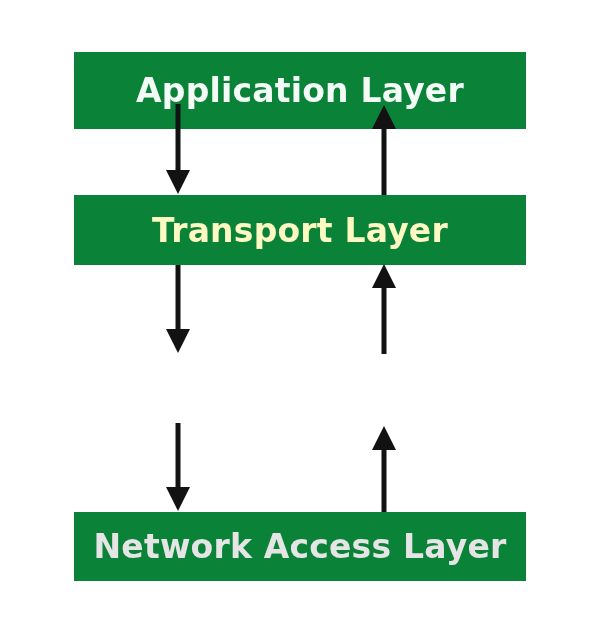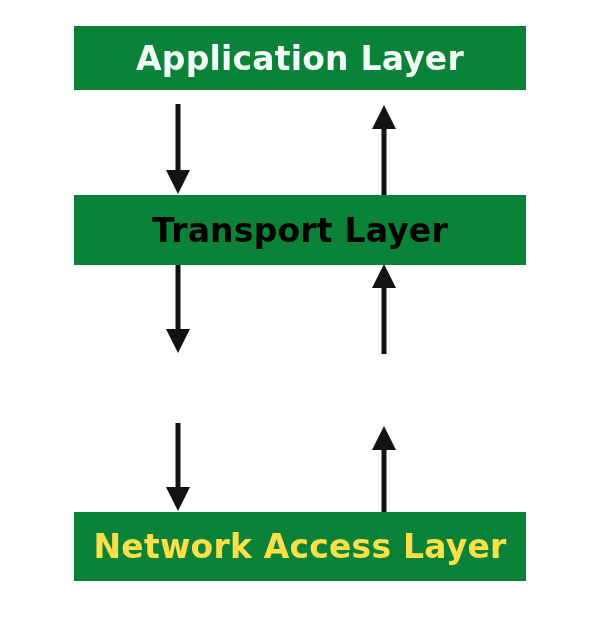--- a/index.html
+++ b/index.html
@@ -37,21 +37,21 @@
     font-family: "DejaVu Sans", sans-serif;
     font-weight: bold;
     font-size: 33px;
     letter-spacing: 0.2px;
     line-height: 1;
     white-space: nowrap;
     text-align: center;
   }
 
   
-  #box-application      { top: 26px;  height: 64px; }
+  #box-application      { top: 52px;  height: 77px; }
   #box-transport        { top: 195px; height: 70px; }
   #box-internet         { top: 354px; height: 69px; }
   #box-network-access   { top: 512px; height: 69px; }
 
   
   #arrow-layer {
     position: absolute;
     left: 0;
     top: 0;
     width: 600px;
@@ -76,26 +76,26 @@
 </head>
 <body>
 
 <div id="diagram" style="background: rgb(255, 255, 255);">
 
   <div class="layer-box" id="box-application" style="background: rgb(10, 130, 55);">
     <span class="layer-label" style="color: rgb(242, 251, 245);">Application Layer</span>
   </div>
 
   <div class="layer-box" id="box-transport" style="background: rgb(10, 130, 55);">
-    <span class="layer-label" style="color: #000000;">Transport Layer</span>
+    <span class="layer-label" style="color: #fef9c3;">Transport Layer</span>
   </div>
 
 
   <div class="layer-box" id="box-network-access" style="background: rgb(10, 130, 55);">
-    <span class="layer-label" style="color: #fde047;">Network Access Layer</span>
+    <span class="layer-label" style="color: #e5e5e5;">Network Access Layer</span>
   </div>
 
   <div id="arrow-layer">
     <svg class="arrow-svg" width="600" height="624" viewBox="0 0 600 624">
 
       <g>
         <line class="arrow-shaft" x1="178" y1="104" x2="178" y2="176" style="stroke: rgb(18, 18, 18);"></line>
         <polygon class="arrow-head" points="178,194 166,170 190,170" style="fill: rgb(18, 18, 18);"></polygon>
       </g>
       <g>

